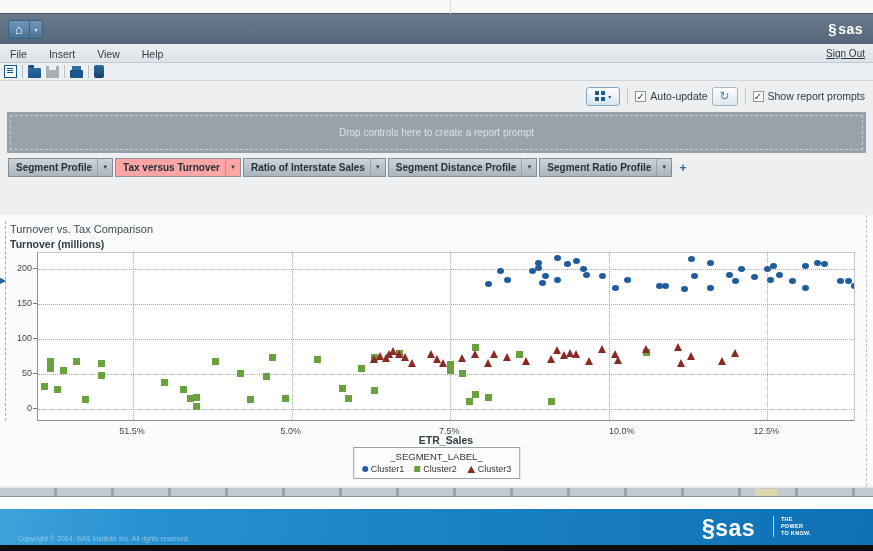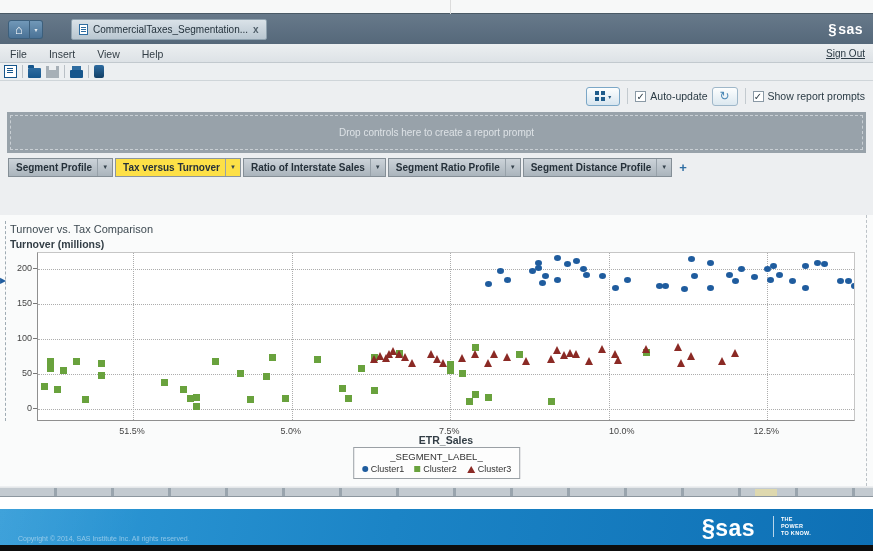--- a/index.html
+++ b/index.html
@@ -58,21 +58,21 @@
   
   .prompt-band { position:absolute; left:7px; right:7px; top:31px; height:41px; background:#98a2aa; }
   .prompt-band .inner { position:absolute; inset:3px; border:1px dashed #c9cfd4; display:flex; align-items:center; justify-content:center; }
   .prompt-band .txt { font-size:10px; color:#dde2e6; }
 
   
   .tabstrip { position:absolute; left:8px; top:76px; height:20px; display:flex; align-items:flex-end; gap:2px; }
   .stab { height:19px; display:flex; align-items:center; border:1px solid #848e96; background:linear-gradient(#ccd3d9,#aab4bc); cursor:pointer; }
   .stab .lbl { font-size:10px; font-weight:bold; color:#26313a; padding:0 5px 0 7px; white-space:nowrap; }
   .stab .darr { font-size:6px; color:#35424c; padding:0 4px; border-left:1px solid #97a1a9; line-height:17px; }
-  .stab.active { background:#fde047; border-color:#8b959d; }
+  .stab.active { background:#fca5a5; border-color:#8b959d; }
   .addtab { font-size:13px; font-weight:bold; color:#2f6da3; padding:0 5px 2px 5px; cursor:pointer; }
 
   
   .section-prompt { position:absolute; left:7px; right:7px; top:100px; height:30px; border:1px dashed #b6bcc1; display:flex; align-items:center; justify-content:center; background:#fdfdfd; }
   .section-prompt .txt { font-size:10px; color:#b9bdc1; }
 
   
   .report-area { position:absolute; left:0; right:0; top:134px; height:271px; background:#fafbfb; }
   .chart-title { position:absolute; left:10px; top:8px; font-size:11px; color:#3e4a52; }
   .ylab { position:absolute; left:10px; top:23px; font-size:10.5px; font-weight:bold; color:#333e46; }
@@ -119,25 +119,20 @@
 
 <div class="page">
 
   <div class="browser-strip">
     <div class="vline"></div>
   </div>
 
   <div class="appbar">
     <div class="homebtn">⌂</div>
     <div class="homedrop">▾</div>
-    <div class="doc-tab">
-      <span class="doc-icon"></span>
-      <span class="label">CommercialTaxes_Segmentation...</span>
-      <span class="close">x</span>
-    </div>
     <div class="sas-logo"><span class="swirl">§</span><span>sas</span></div>
   </div>
 
   <div class="menubar">
     <span id="menu-items"><span class="menu-item">File</span><span class="menu-item">Insert</span><span class="menu-item">View</span><span class="menu-item">Help</span></span>
     <span class="signout">Sign Out</span>
   </div>
 
   <div class="toolbar">
     <div class="tbicon ic-new"></div>
@@ -188,25 +183,25 @@
         </div>
         <div class="stab active">
           <span class="lbl">Tax versus Turnover</span>
           <span class="darr">▼</span>
         </div>
         <div class="stab">
           <span class="lbl">Ratio of Interstate Sales</span>
           <span class="darr">▼</span>
         </div>
         <div class="stab">
+          <span class="lbl">Segment Distance Profile</span>
+          <span class="darr">▼</span>
+        </div>
+        <div class="stab">
           <span class="lbl">Segment Ratio Profile</span>
-          <span class="darr">▼</span>
-        </div>
-        <div class="stab">
-          <span class="lbl">Segment Distance Profile</span>
           <span class="darr">▼</span>
         </div>
         <span class="addtab">+</span>
       </div>
 
 
     <div class="report-area">
       <div class="chart-title">Turnover vs. Tax Comparison</div>
       <div class="ylab">Turnover (millions)</div>
       <div class="plot" id="plot">

